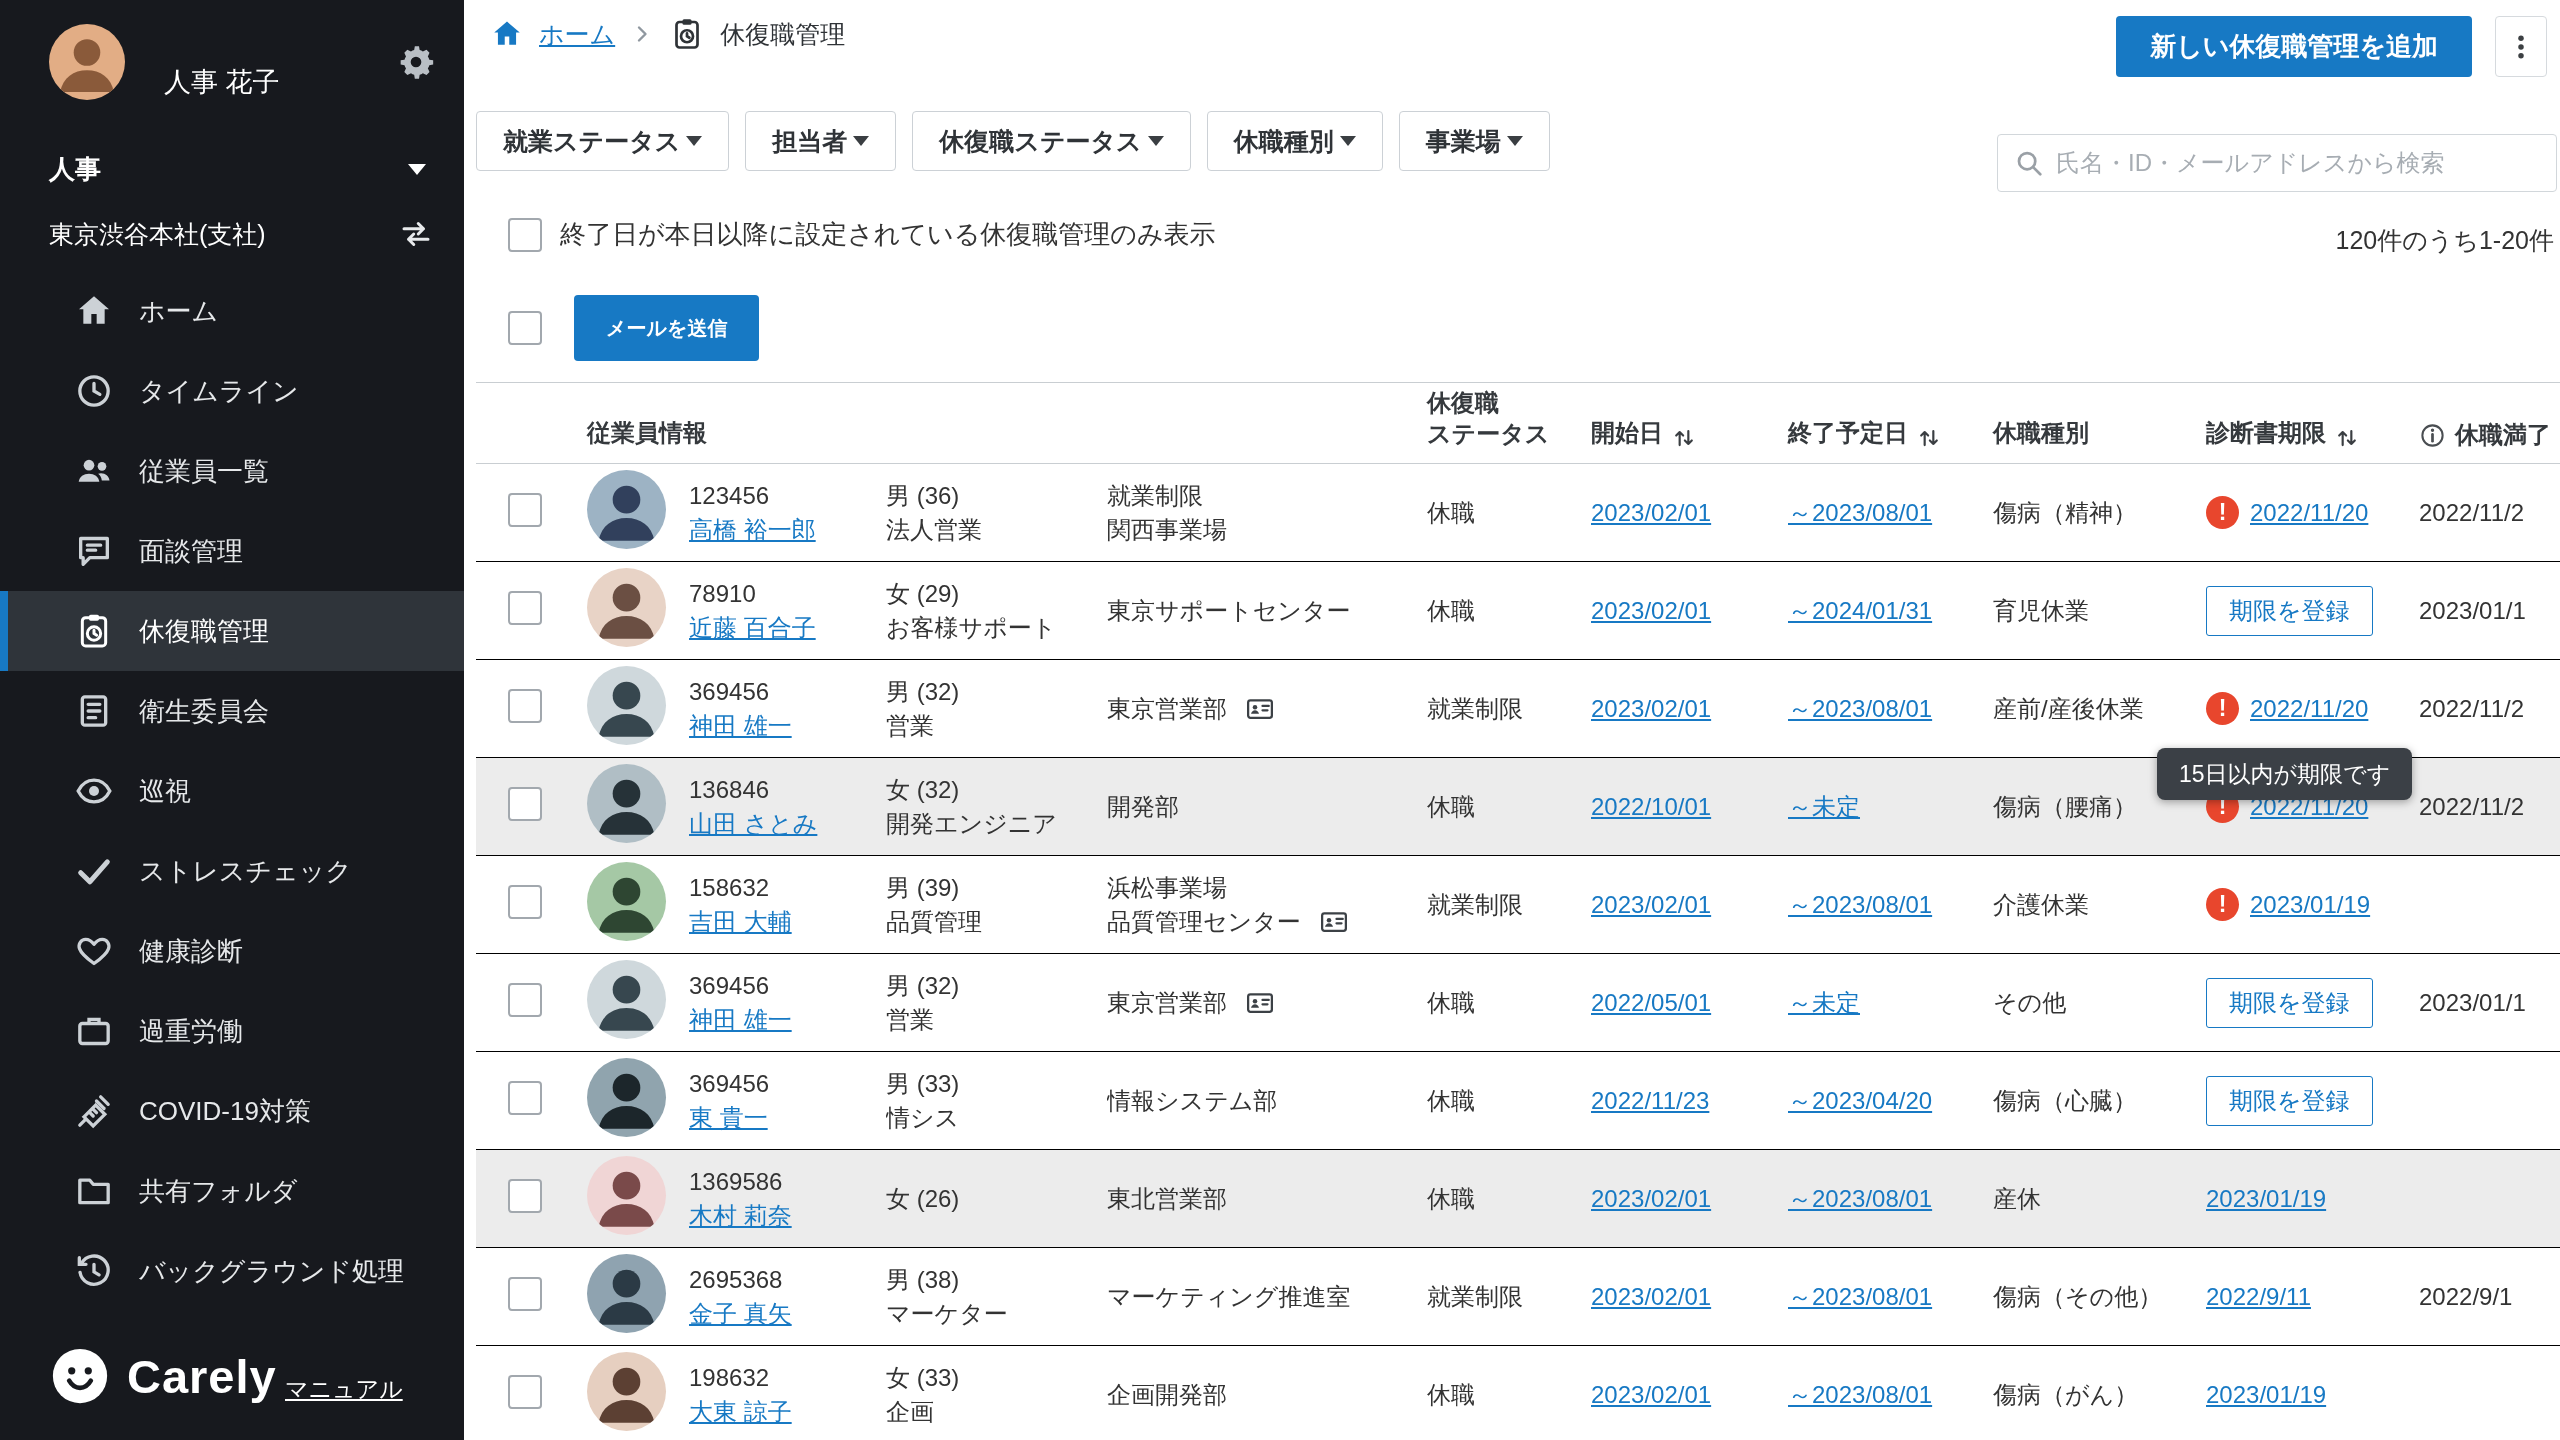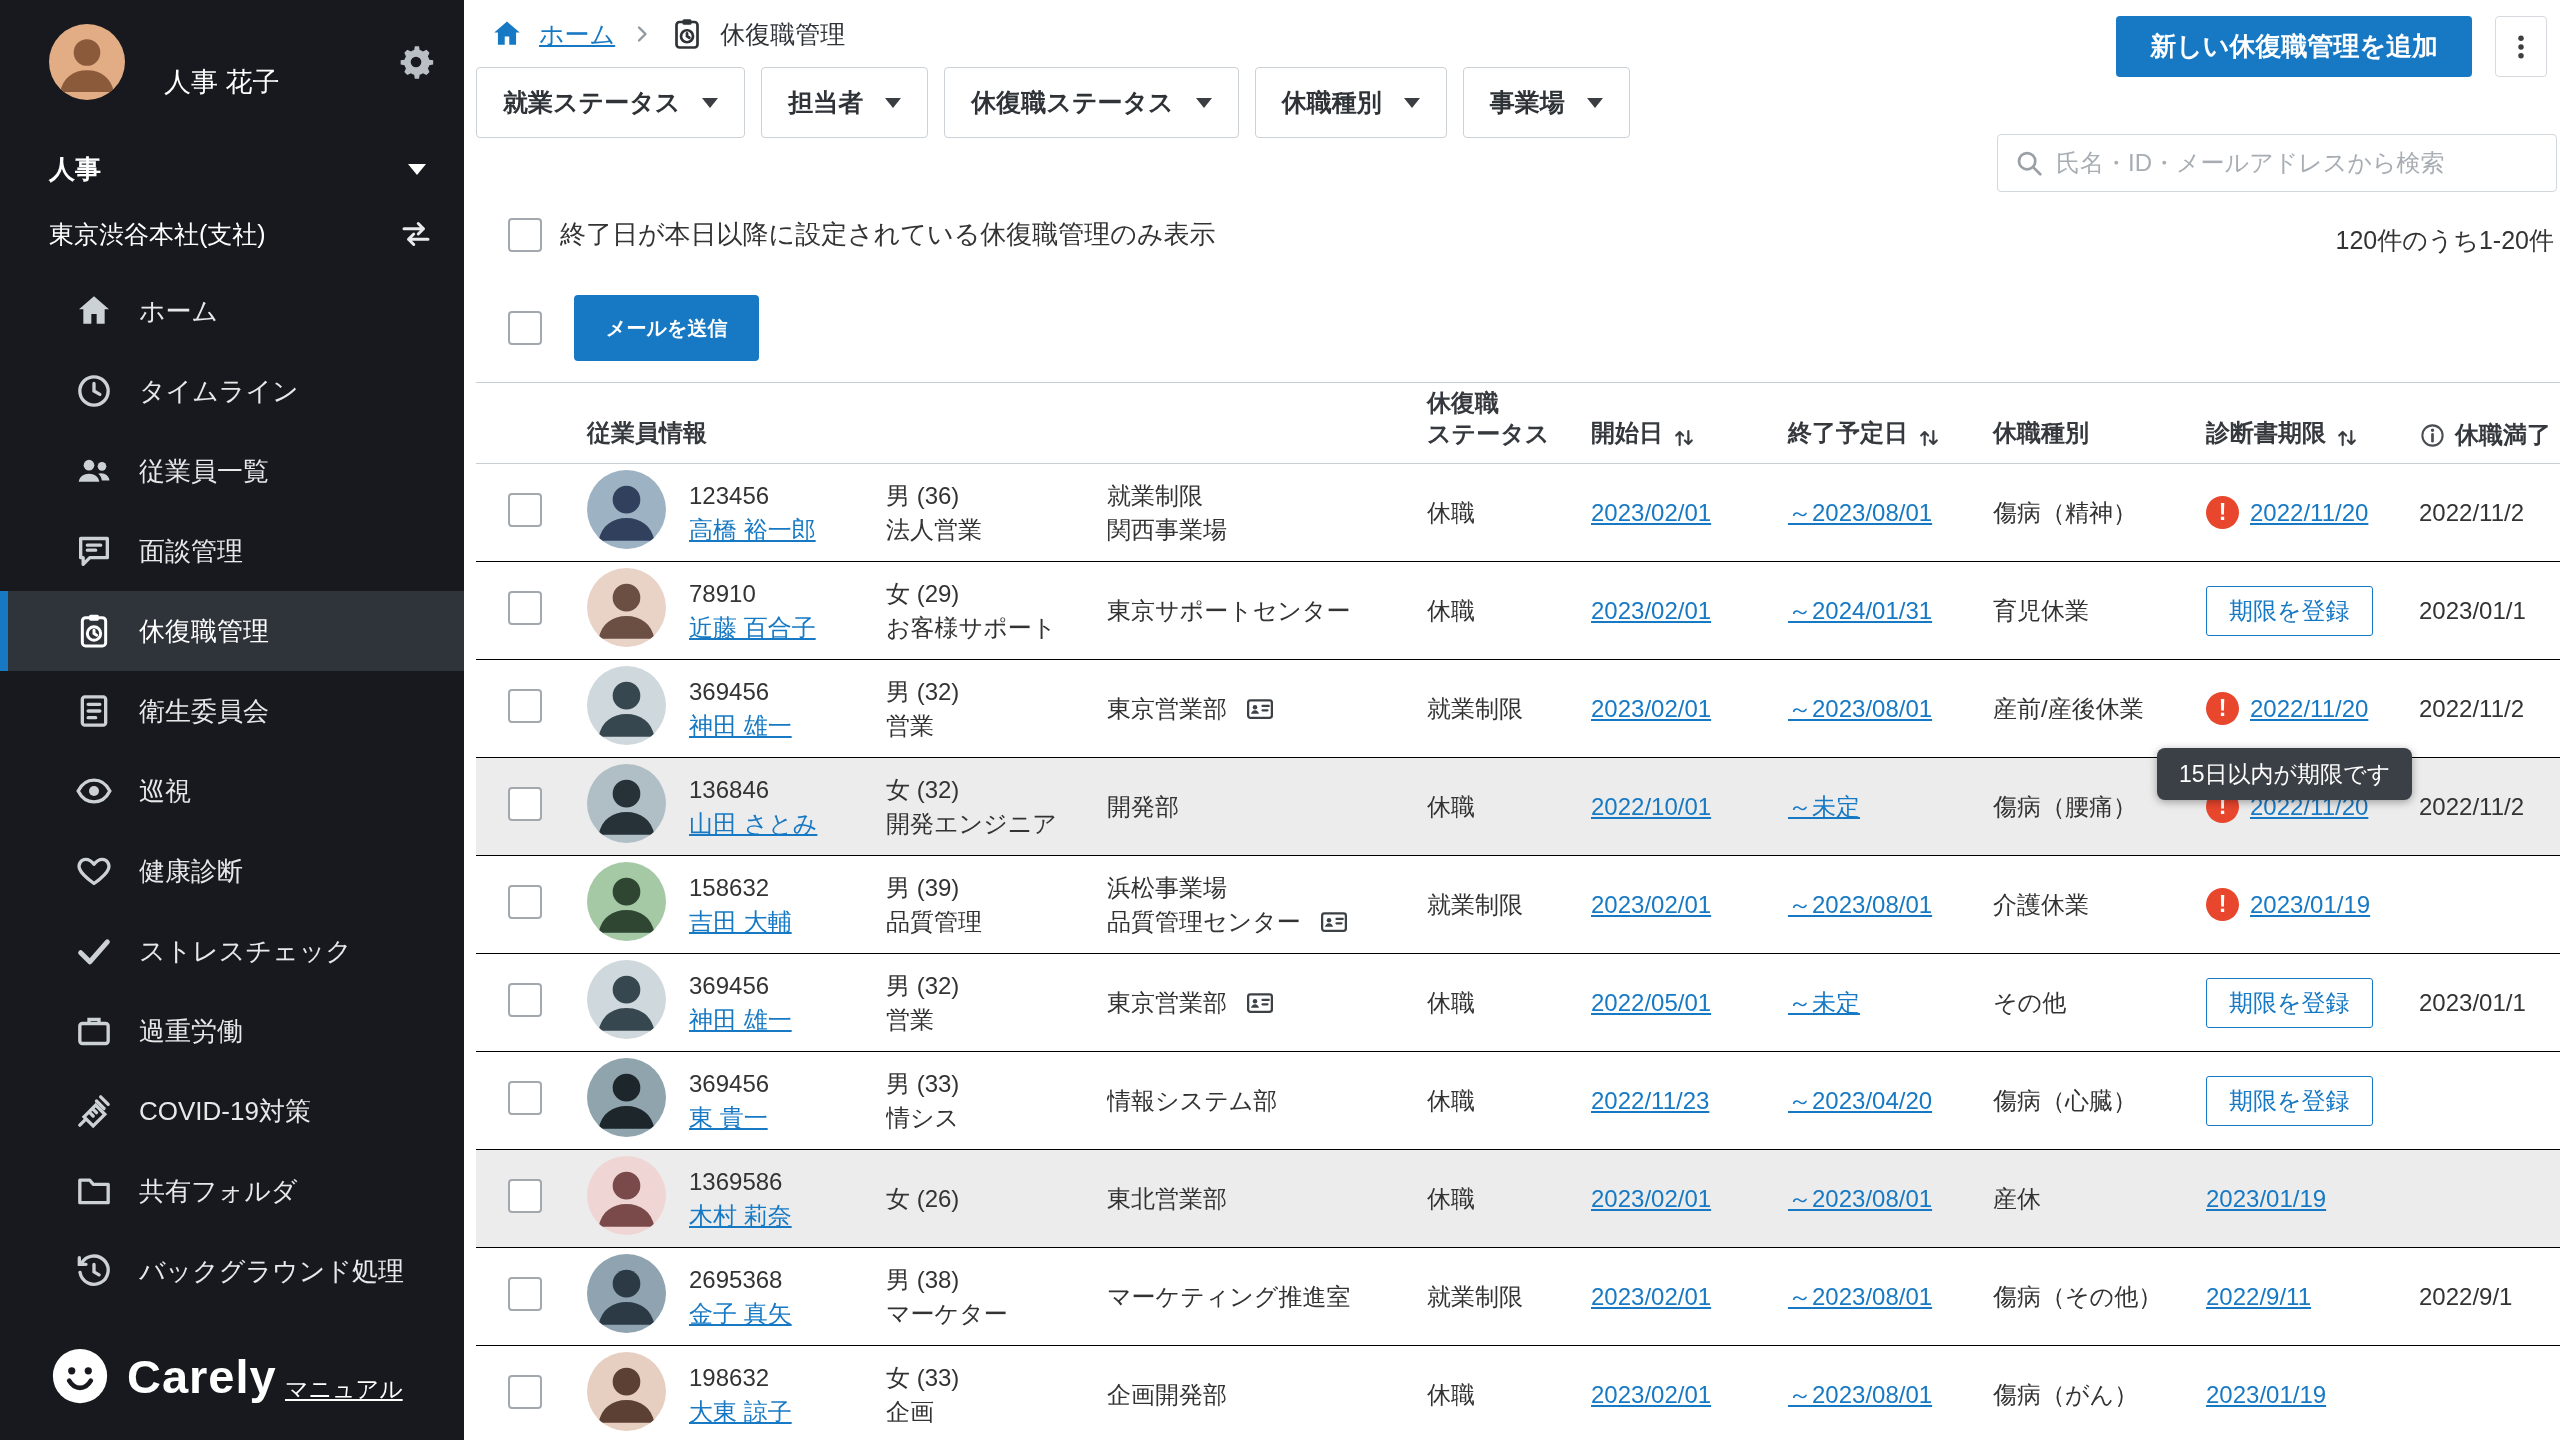--- a/index.html
+++ b/index.html
@@ -40,22 +40,22 @@
   .chev { width:24px; height:24px; color:#9098a0; }
   .clip-ic { width:36px; height:36px; color:#2f3337; }
   .page-title { color:#2f3337; }
   .add-btn { position:absolute; top:16px; right:88px; height:61px; padding:0 34px; background:#1779c4; color:#fff;
     font-size:26px; font-weight:bold; border:none; border-radius:4px; cursor:pointer; font-family:inherit; }
   .kebab-btn { position:absolute; top:16px; right:13px; width:52px; height:61px; background:#fff; border:1px solid #d6dade;
     border-radius:4px; display:flex; align-items:center; justify-content:center; cursor:pointer; }
   .kebab-btn .icn { width:30px; height:30px; color:#3c4043; }
 
   .filters { position:absolute; top:67px; left:12px; display:flex; gap:16px; }
-  .filter-btn { height:71px; padding:0 26px; display:flex; align-items:center; gap:22px; background:#fff; border:1px solid #ccd1d6;
-    border-radius:4px; font-size:25px; font-weight:bold; color:#2f3337; cursor:pointer; font-family:inherit; }
+  .filter-btn { height:60px; padding:0 26px; display:flex; align-items:center; gap:6px; background:#fff; border:1px solid #ccd1d6;
+    border-radius:4px; font-size:25px; font-weight:bold; color:#2f3337; cursor:pointer; font-family:inherit;margin-top:44px; }
   .filter-btn .fcaret { width:0; height:0; border-left:8px solid transparent; border-right:8px solid transparent; border-top:10px solid #3a3e42; }
 
   .search { position:absolute; top:134px; right:3px; width:560px; height:58px; border:1px solid #d2d7db; border-radius:4px;
     display:flex; align-items:center; padding:0 16px; gap:12px; background:#fff; }
   .search .icn { width:30px; height:30px; color:#9aa0a6; }
   .search input { border:none; outline:none; flex:1; font-size:24px; color:#333; font-family:inherit; }
   .search input::placeholder { color:#a7adb3; }
 
   .cb { width:34px; height:34px; border:2px solid #a2a8ae; border-radius:4px; background:#fff; display:inline-block; cursor:pointer; flex:none; }
   .only-row { position:absolute; top:217px; left:44px; display:flex; align-items:center; gap:18px; font-size:26px; color:#333; }
@@ -189,33 +189,33 @@
           <span class="icn nicon">
             <svg viewBox="0 0 24 24" fill="none" stroke="currentColor" stroke-width="2">
               <path d="M2.5 12C4.5 8 8 5.5 12 5.5S19.5 8 21.5 12C19.5 16 16 18.5 12 18.5S4.5 16 2.5 12z"></path>
               <circle cx="12" cy="12" r="3" fill="currentColor" stroke="none"></circle>
             </svg>
           </span>
           <span class="nlabel">巡視</span>
         </div>
         <div class="nav-item">
           <span class="icn nicon">
+            <svg viewBox="0 0 24 24" fill="none" stroke="currentColor" stroke-width="3" stroke-linecap="round" stroke-linejoin="round">
+              <path d="M4 13l5.5 5.5L20 6.5"></path>
+            </svg>
+          </span>
+          <span class="nlabel">ストレスチェック</span>
+        </div>
+        <div class="nav-item">
+          <span class="icn nicon">
             <svg viewBox="0 0 24 24" fill="none" stroke="currentColor" stroke-width="2" stroke-linejoin="round">
               <path d="M12 19.5C8.5 17 4.5 14 3.3 10.6 2.4 7.9 4.2 5 7 5c2 0 3.6 1.1 5 3 1.4-1.9 3-3 5-3 2.8 0 4.6 2.9 3.7 5.6C19.5 14 15.5 17 12 19.5z"></path>
             </svg>
           </span>
           <span class="nlabel">健康診断</span>
-        </div>
-        <div class="nav-item">
-          <span class="icn nicon">
-            <svg viewBox="0 0 24 24" fill="none" stroke="currentColor" stroke-width="3" stroke-linecap="round" stroke-linejoin="round">
-              <path d="M4 13l5.5 5.5L20 6.5"></path>
-            </svg>
-          </span>
-          <span class="nlabel">ストレスチェック</span>
         </div>
         <div class="nav-item">
           <span class="icn nicon">
             <svg viewBox="0 0 24 24" fill="none" stroke="currentColor" stroke-width="2">
               <rect x="3.5" y="7.5" width="17" height="12" rx="1.5"></rect>
               <path d="M9 7.5V5h6v2.5"></path>
             </svg>
           </span>
           <span class="nlabel">過重労働</span>
         </div>

